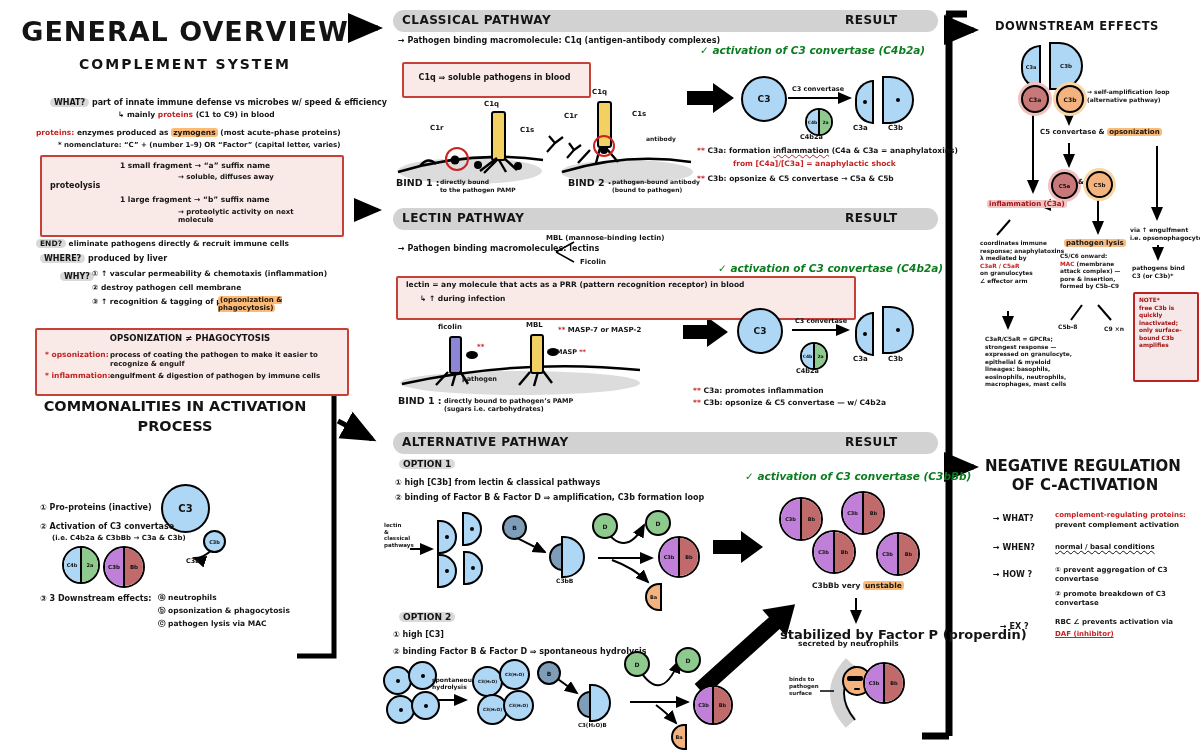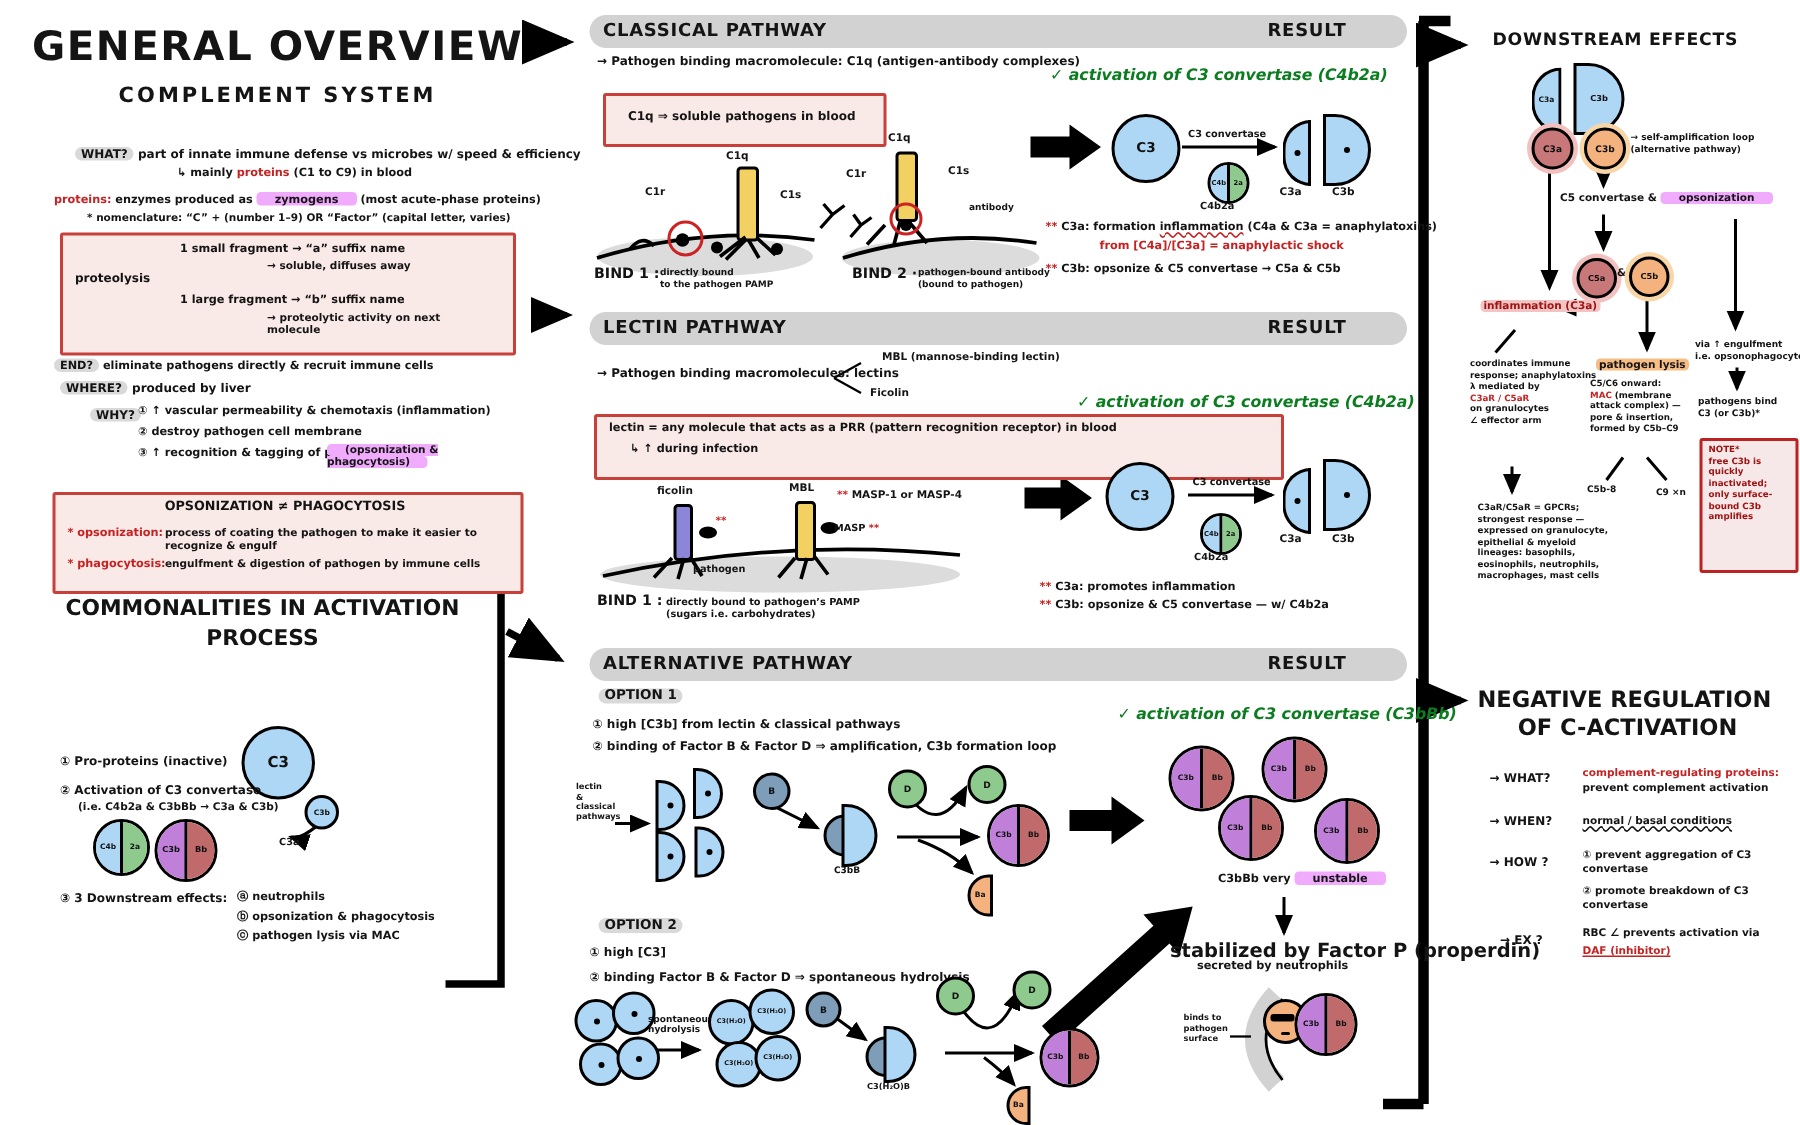--- a/index.html
+++ b/index.html
@@ -4,21 +4,21 @@
 <style>
   html,body{margin:0;padding:0}
   body{width:1200px;height:750px;position:relative;background:#fff;
        font-family:"DejaVu Sans",sans-serif;overflow:hidden}
   .t{position:absolute;white-space:nowrap;font-weight:bold;color:#141414;line-height:1.15}
   .blk{position:absolute;font-weight:bold;color:#141414;line-height:1.3}
   .blk div{white-space:nowrap}
   .red{color:#c42323}
   .dred{color:#a01313}
   .chk{color:#0b7c1f;font-style:italic;font-weight:bold}
-  .hl{background:#f0abfc;border-radius:3px;padding:0 12px}
+  .hl{background:#fdba74;border-radius:3px;padding:0 2px}
   .hlg{background:#d9d9d9;border-radius:7px;padding:0 4px}
   .hlo{background:#f6bd85;border-radius:3px;padding:0 2px}
   .hlr{background:#f2c4c4;border-radius:3px;padding:0 2px;color:#a01313}
   .wavy{text-decoration:underline wavy #c42323}
   .bar{position:absolute;background:#d2d2d2;border-radius:11px;height:22px}
   .pink{position:absolute;background:#f9e9e7;border:2px solid #c8403a;border-radius:2px}
   .circ{position:absolute;border:2px solid #000;border-radius:50%;background:#aed6f5;
         display:flex;align-items:center;justify-content:center;font-weight:bold;color:#111}
   .dR{position:absolute;border:2px solid #000;background:#aed6f5;border-radius:0 999px 999px 0;
       display:flex;align-items:center;justify-content:center;font-weight:bold;color:#111}
@@ -186,21 +186,21 @@
   <span class="hl">(opsonization &amp; phagocytosis)</span>
 </div>
 
 <div class="pink z2" style="left:35px;top:328px;width:310px;height:64px"></div>
 <div class="t z2" style="left:35px;top:334px;width:310px;text-align:center;font-size:8.5px">OPSONIZATION ≠ PHAGOCYTOSIS</div>
 <div class="t z2" style="left:45px;top:351px;font-size:7.5px">
   <span class="red">* opsonization:</span>
 </div>
 <div class="blk z2" style="left:110px;top:351px;font-size:7px;white-space:normal;width:225px">process of coating the pathogen to make it easier to recognize &amp; engulf</div>
 <div class="t z2" style="left:45px;top:372px;font-size:7.5px">
-  <span class="red">* phagocytosis:</span>
+  <span class="red">* inflammation:</span>
 </div>
 <div class="blk z2" style="left:110px;top:372px;font-size:7px;white-space:normal;width:225px">engulfment &amp; digestion of pathogen by immune cells</div>
 
 <div class="t z2" style="left:30px;top:398px;width:290px;text-align:center;font-size:14.5px">COMMONALITIES IN ACTIVATION</div>
 <div class="t z2" style="left:30px;top:418px;width:290px;text-align:center;font-size:14.5px">PROCESS</div>
 <div class="t z2" style="left:40px;top:503px;font-size:8px">① Pro-proteins (inactive)</div>
 <div class="circ z2" style="left:161px;top:484px;width:45px;height:45px;font-size:10px">
     <span>C3</span>
   </div>
 <div class="t z2" style="left:40px;top:522px;font-size:8px">② Activation of C3 convertase</div>
@@ -287,32 +287,32 @@
 <div class="t red z2" style="left:733px;top:160px;font-size:7.5px">from [C4a]/[C3a] = anaphylactic shock</div>
 <div class="t z2" style="left:697px;top:175px;font-size:7.5px">
   <span class="red">**</span>
   <span>C3b: opsonize &amp; C5 convertase → C5a &amp; C5b</span>
 </div>
 
 <div class="bar z2" style="left:393px;top:208px;width:545px"></div>
 <div class="t z2" style="left:402px;top:212px;font-size:12px;letter-spacing:.5px">LECTIN PATHWAY</div>
 <div class="t z2" style="left:845px;top:212px;font-size:12px;letter-spacing:.5px">RESULT</div>
 <div class="t z2" style="left:398px;top:244px;font-size:8px">→ Pathogen binding macromolecules:  lectins</div>
-<div class="t z2" style="left:588px;top:234px;font-size:7px">MBL (mannose-binding lectin)</div>
+<div class="t z2" style="left:546px;top:234px;font-size:7px">MBL (mannose-binding lectin)</div>
 <div class="t z2" style="left:580px;top:258px;font-size:7px">Ficolin</div>
 <div class="pink z2" style="left:396px;top:276px;width:456px;height:40px"></div>
 <div class="t z2" style="left:406px;top:281px;font-size:7.5px">lectin = any molecule that acts as a PRR (pattern recognition receptor) in blood</div>
 <div class="t z2" style="left:420px;top:295px;font-size:7.5px">↳ ↑ during infection</div>
 
 <div class="t z2" style="left:438px;top:323px;font-size:7px">ficolin</div>
 <div class="t z2" style="left:526px;top:321px;font-size:7px">MBL</div>
 <div class="t z2" style="left:477px;top:343px;font-size:7px"><span class="red">**</span></div>
 <div class="t z2" style="left:558px;top:326px;font-size:7px">
   <span class="red">**</span>
-  <span>MASP-1 or MASP-4</span>
+  <span>MASP-7 or MASP-2</span>
 </div>
 <div class="t z2" style="left:556px;top:349px;font-size:6.5px">
   <span>MASP</span>
   <span class="red">**</span>
 </div>
 <div class="t z2" style="left:462px;top:376px;font-size:6.5px">pathogen</div>
 <div class="t z2" style="left:398px;top:396px;font-size:9.5px">BIND 1 :</div>
 <div class="blk z2" style="left:444px;top:397px;font-size:6.5px">
   <div>directly bound to pathogen’s PAMP</div>
   <div>(sugars i.e. carbohydrates)</div>

